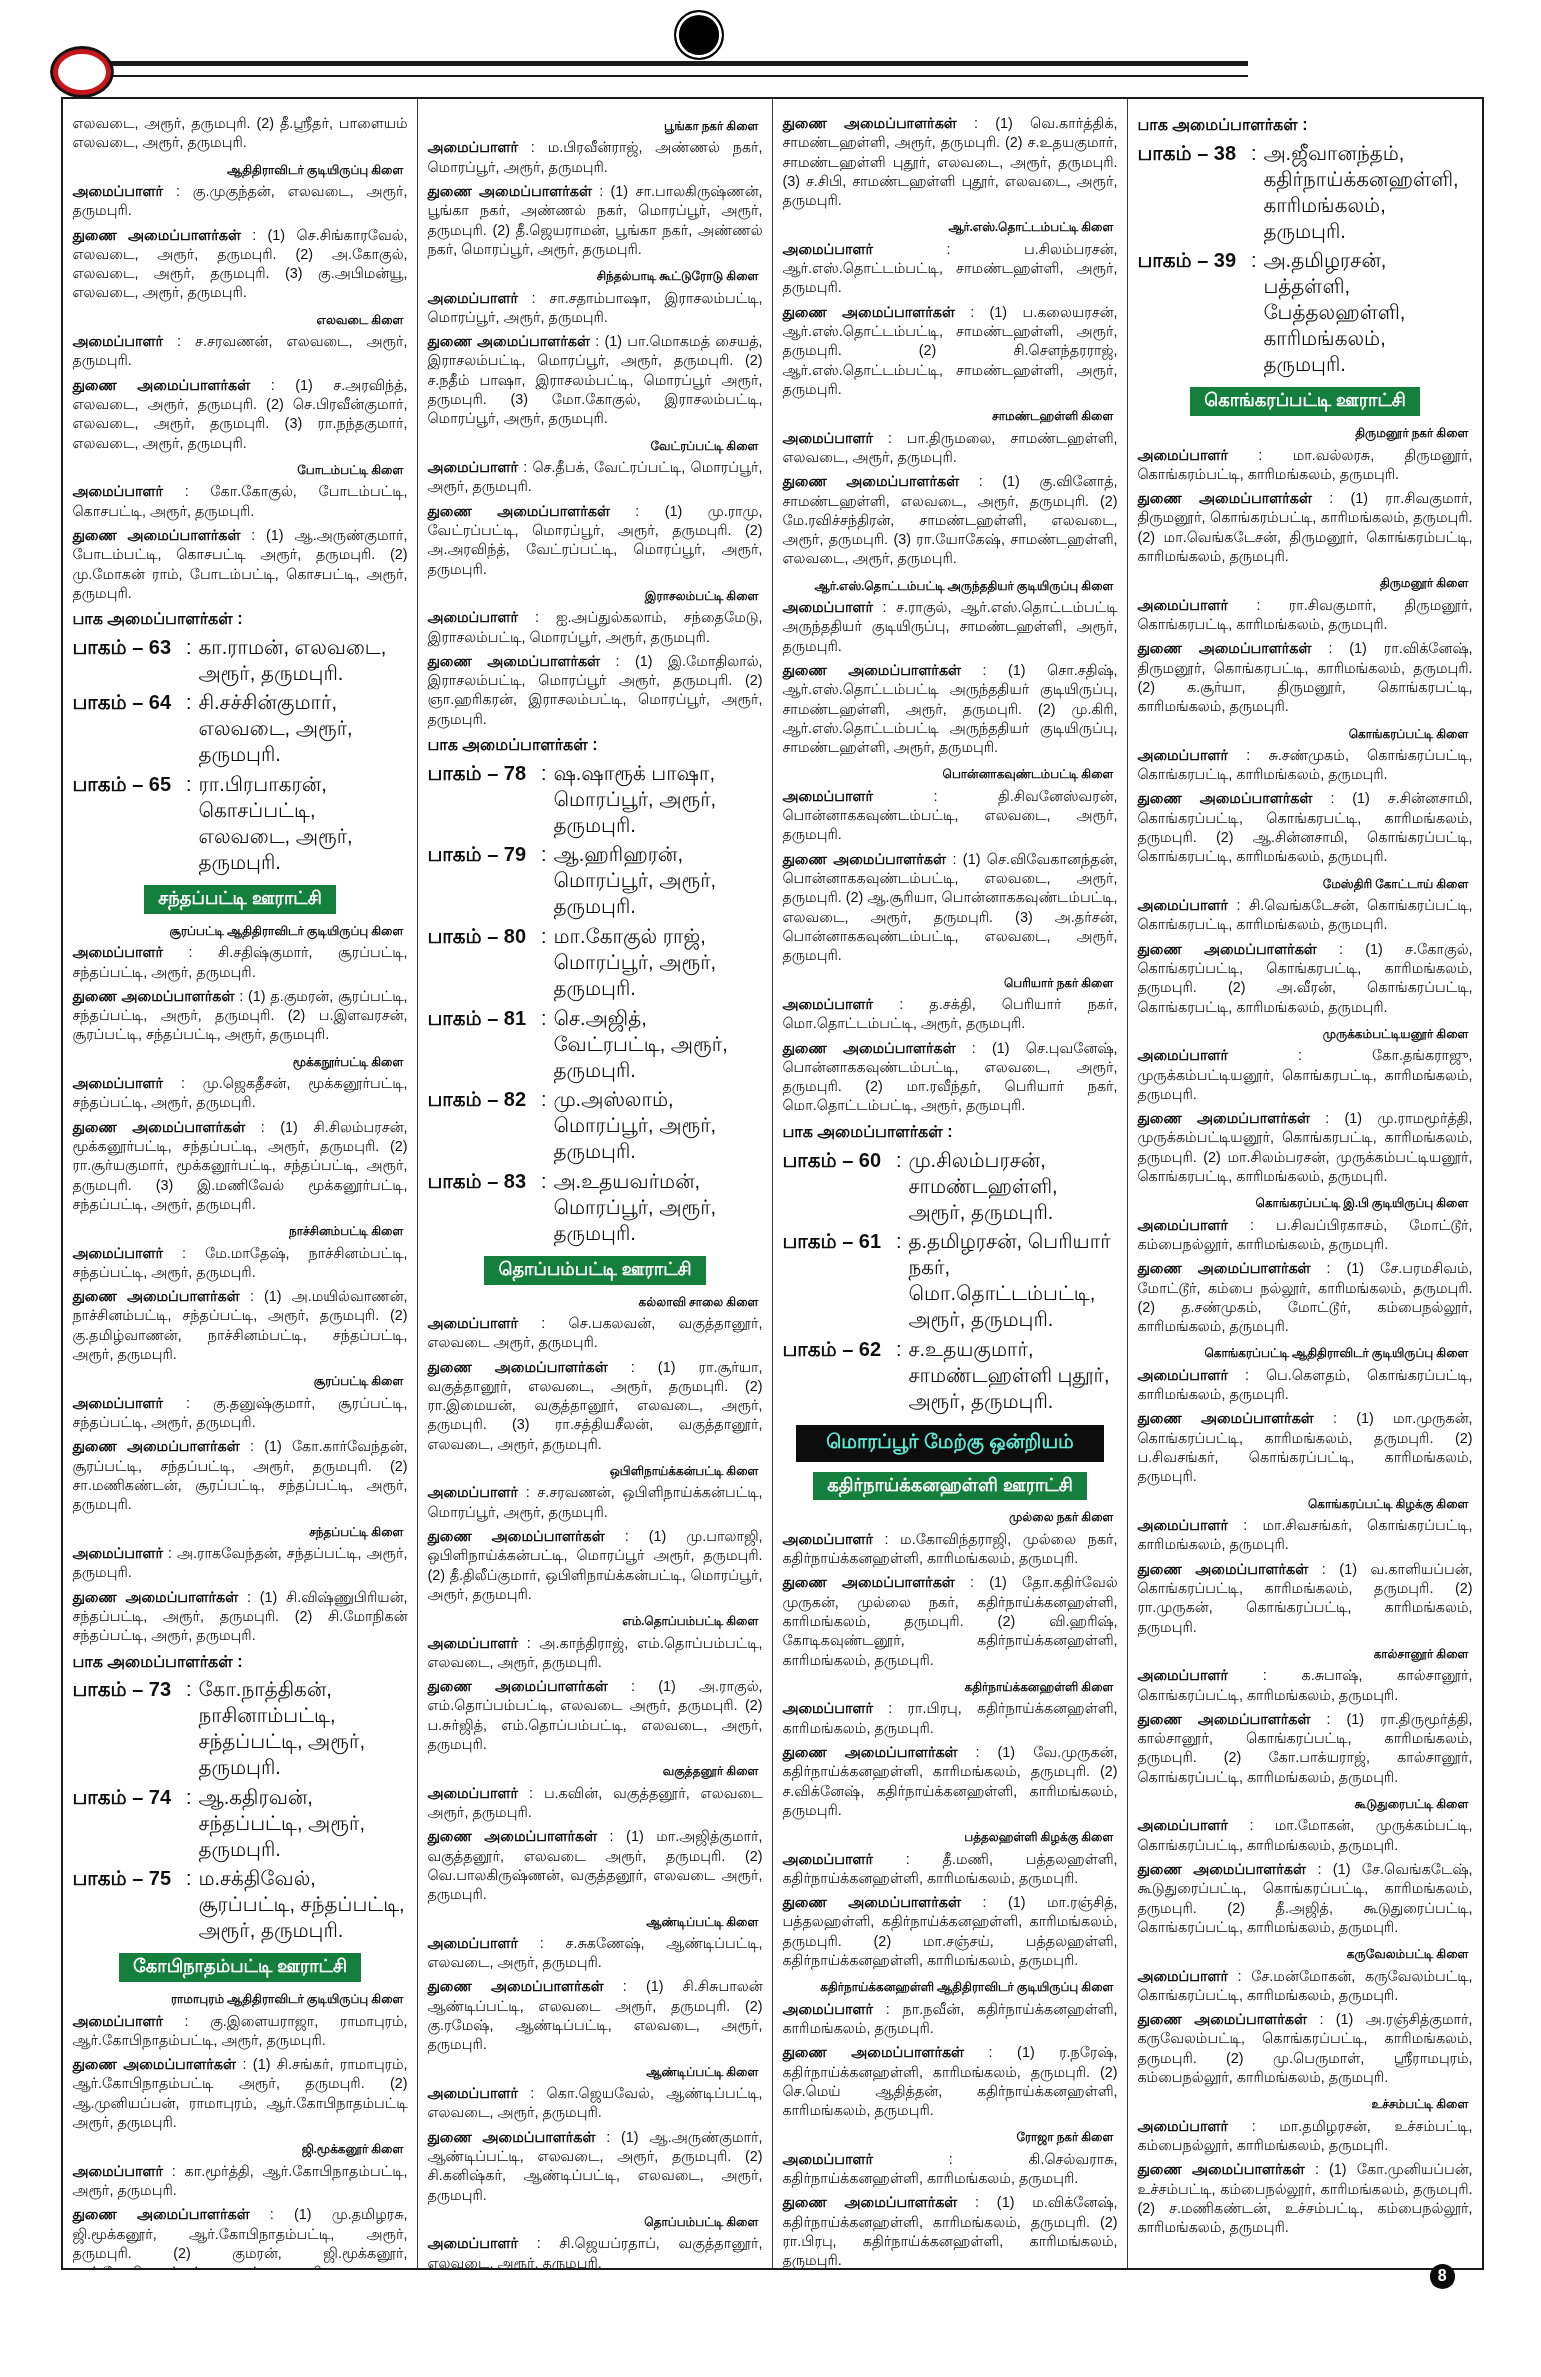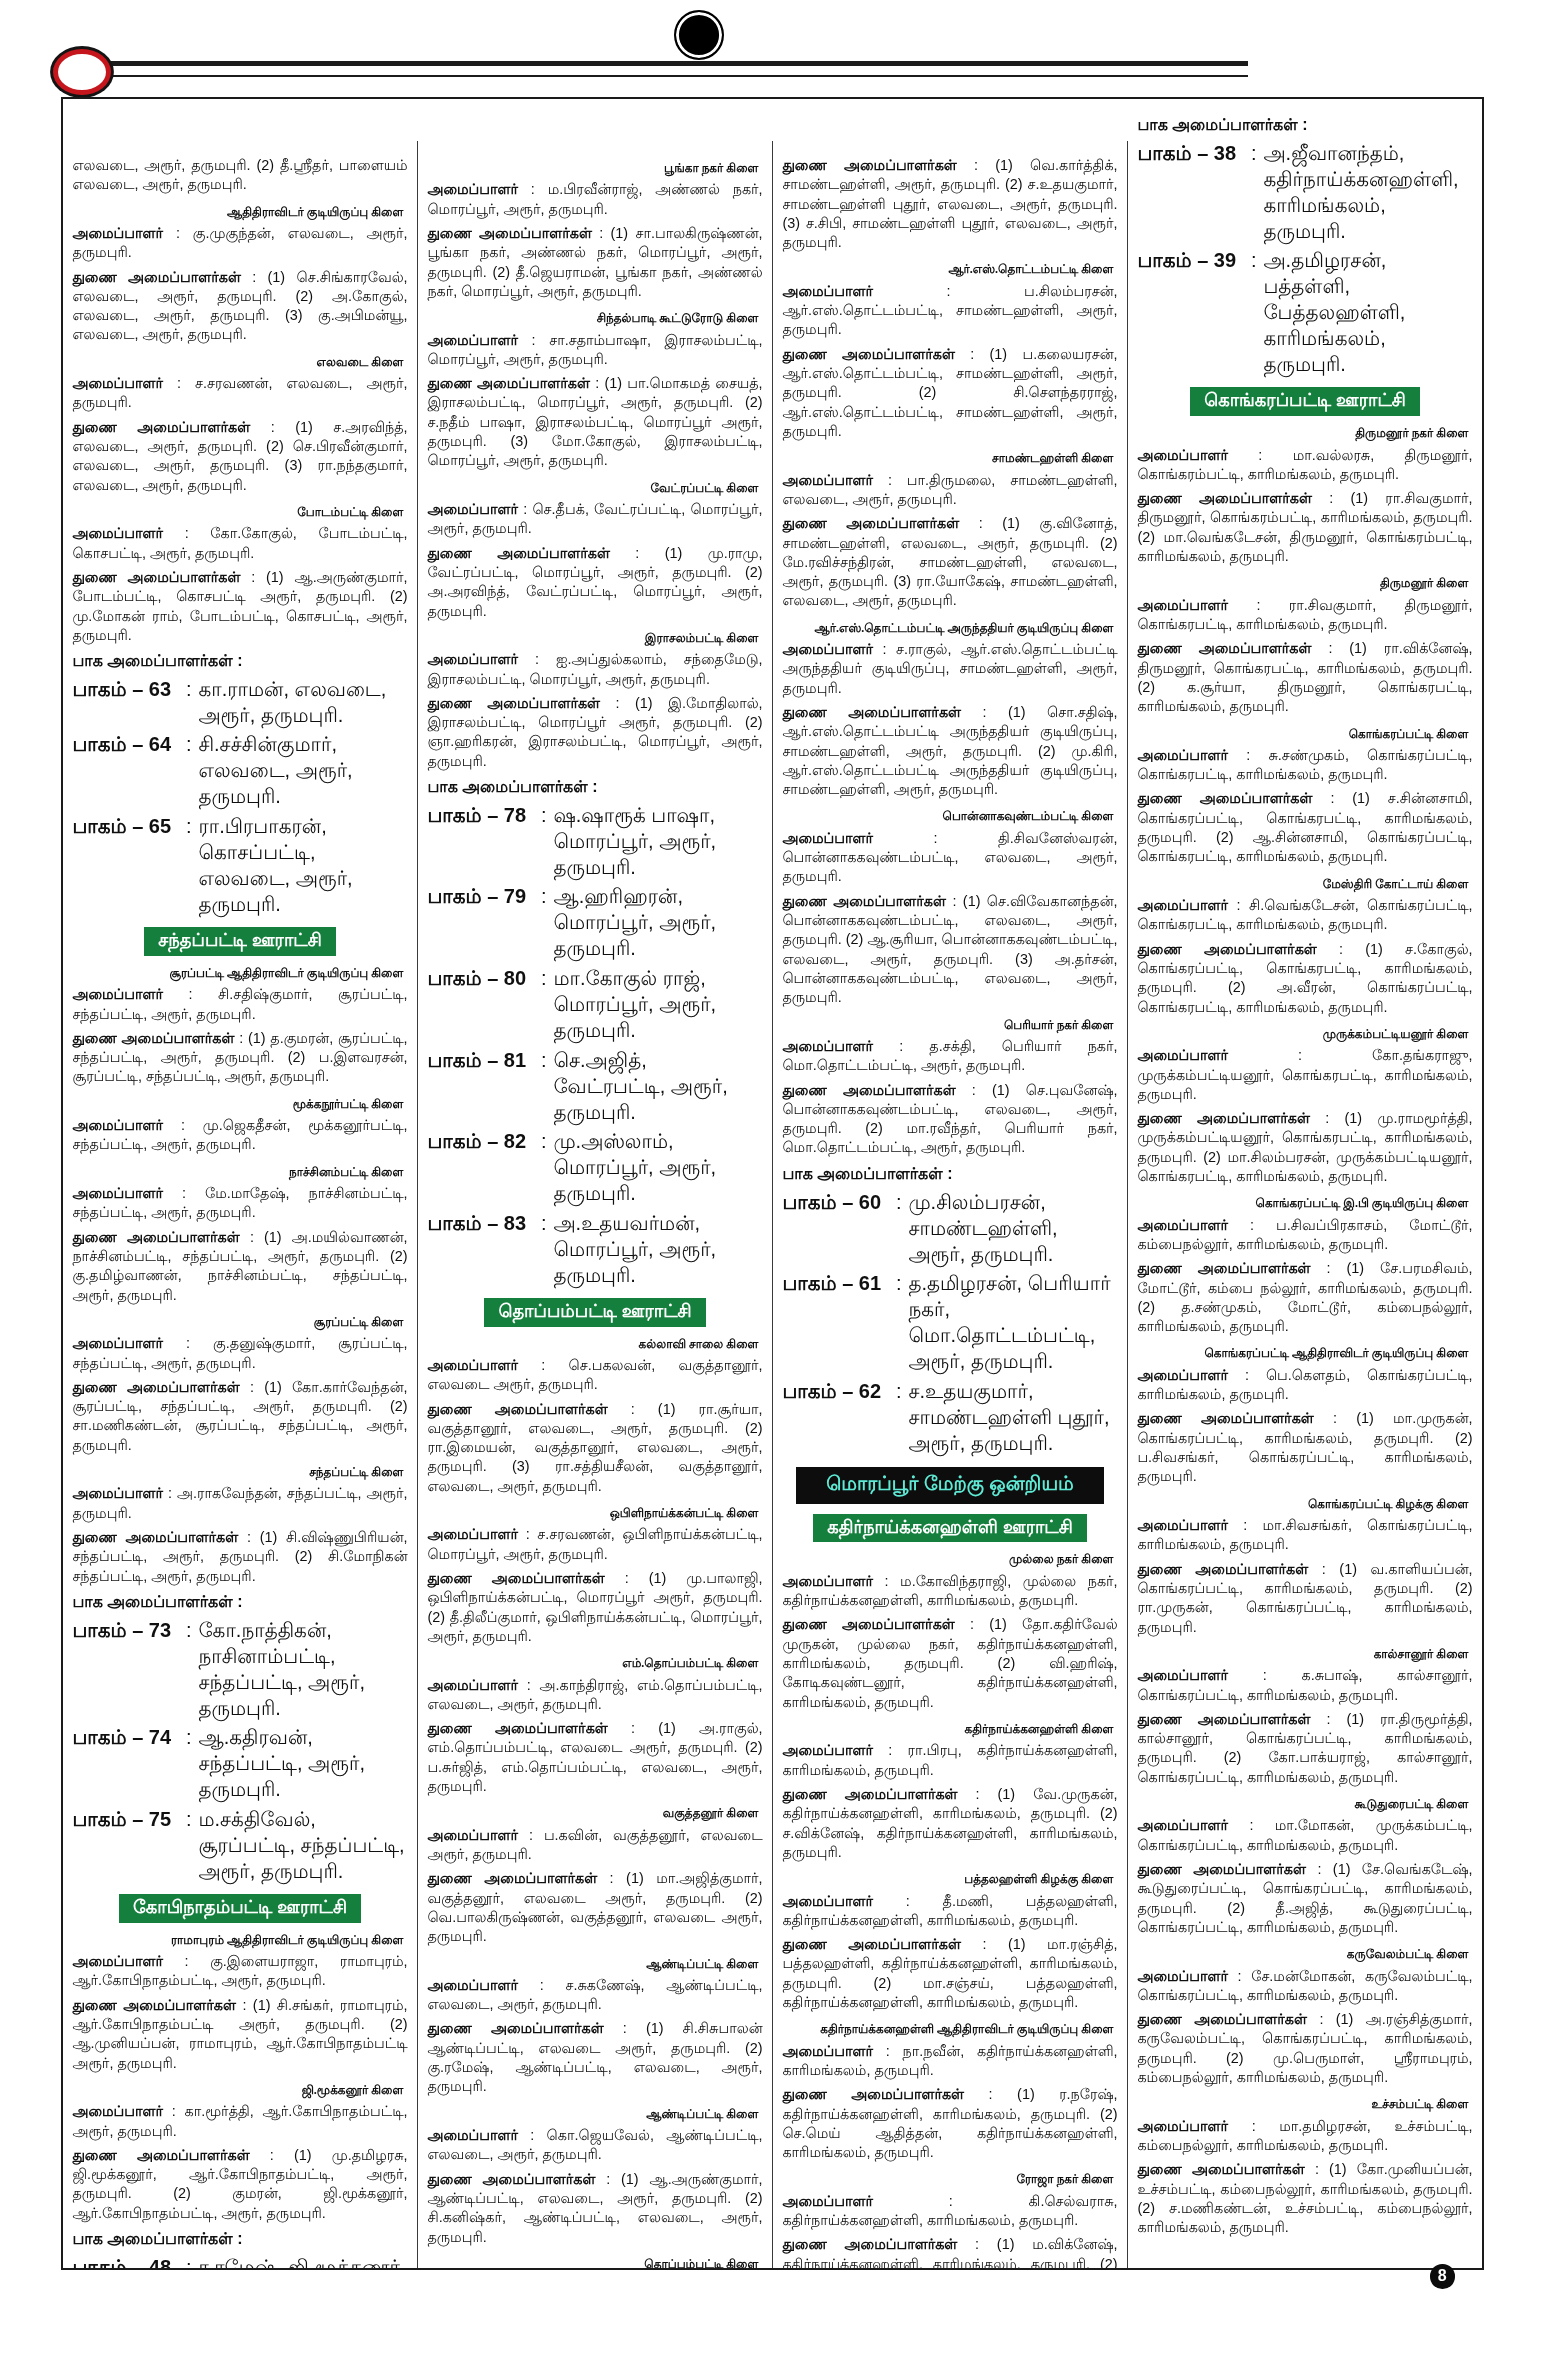--- a/index.html
+++ b/index.html
@@ -25,21 +25,21 @@
     position:absolute;left:9.4px;top:10px;width:26px;height:23px;background:#000;
     border-radius:60% 45% 55% 50%;transform:rotate(-12deg);
   }
   .frame{
     position:absolute;left:61px;top:97px;width:1423px;height:2173px;
     border:2.2px solid #1a1a1a;box-sizing:border-box;display:flex;background:#fff;
   }
   .col{
     flex:1 1 0;padding:10px 9.4px 7.2px 9.4px;overflow:hidden;box-sizing:border-box;
   }
-  .col.sep{border-right:1.4px solid #3a3a3a;margin-top:42px;}
+  .col.sep{border-right:1.4px solid #3a3a3a;}
   .blk-text,.blk-org,.blk-dep{
     font-size:14.4px;line-height:1.34;text-align:justify;margin:5px 0;
   }
   .blk-org b,.blk-dep b{font-weight:700;}
   .blk-h{
     font-size:12px;font-weight:700;text-align:right;margin:10px 4.3px 2.9px 4.3px;line-height:1.2;font-family:Liberation Serif, serif;
   }
   .blk-panchayat{
     display:block;width:fit-content;margin:10px auto 4.3px auto;background:#15803d;color:#ffffff;
     font-size:18px;font-weight:700;padding:2.9px 14.4px 4.3px 14.4px;text-align:center;line-height:1.2;
@@ -97,20 +97,21 @@
         <span class="no">பாகம் – 65</span>
         <span class="cl">:</span>
         <span class="tx">ரா.பிரபாகரன், கொசப்பட்டி, எலவடை, அரூர், தருமபுரி.</span>
       </div>
       <div class="blk-panchayat">சந்தப்பட்டி ஊராட்சி</div>
       <div class="blk-h">சூரப்பட்டி ஆதிதிராவிடர் குடியிருப்பு கிளை</div>
       <p class="blk-org"><b>அமைப்பாளர்</b> : சி.சதிஷ்குமார், சூரப்பட்டி, சந்தப்பட்டி, அரூர், தருமபுரி.</p>
       <p class="blk-dep"><b>துணை அமைப்பாளர்கள்</b> : (1) த.குமரன், சூரப்பட்டி, சந்தப்பட்டி, அரூர், தருமபுரி. (2) ப.இளவரசன், சூரப்பட்டி, சந்தப்பட்டி, அரூர், தருமபுரி.</p>
       <div class="blk-h">மூக்கநூர்பட்டி கிளை</div>
       <p class="blk-org"><b>அமைப்பாளர்</b> : மு.ஜெகதீசன், மூக்கனூர்பட்டி, சந்தப்பட்டி, அரூர், தருமபுரி.</p>
+      <p class="blk-dep"><b>துணை அமைப்பாளர்கள்</b> : (1) சி.சிலம்பரசன், மூக்கனூர்பட்டி, சந்தப்பட்டி, அரூர், தருமபுரி. (2) ரா.சூர்யகுமார், மூக்கனூர்பட்டி, சந்தப்பட்டி, அரூர், தருமபுரி. (3) இ.மணிவேல் மூக்கனூர்பட்டி, சந்தப்பட்டி, அரூர், தருமபுரி.</p>
       <div class="blk-h">நாச்சினம்பட்டி கிளை</div>
       <p class="blk-org"><b>அமைப்பாளர்</b> : மே.மாதேஷ், நாச்சினம்பட்டி, சந்தப்பட்டி, அரூர், தருமபுரி.</p>
       <p class="blk-dep"><b>துணை அமைப்பாளர்கள்</b> : (1) அ.மயில்வாணன், நாச்சினம்பட்டி, சந்தப்பட்டி, அரூர், தருமபுரி. (2) கு.தமிழ்வாணன், நாச்சினம்பட்டி, சந்தப்பட்டி, அரூர், தருமபுரி.</p>
       <div class="blk-h">சூரப்பட்டி கிளை</div>
       <p class="blk-org"><b>அமைப்பாளர்</b> : கு.தனுஷ்குமார், சூரப்பட்டி, சந்தப்பட்டி, அரூர், தருமபுரி.</p>
       <p class="blk-dep"><b>துணை அமைப்பாளர்கள்</b> : (1) கோ.கார்வேந்தன், சூரப்பட்டி, சந்தப்பட்டி, அரூர், தருமபுரி. (2) சா.மணிகண்டன், சூரப்பட்டி, சந்தப்பட்டி, அரூர், தருமபுரி.</p>
       <div class="blk-h">சந்தப்பட்டி கிளை</div>
       <p class="blk-org"><b>அமைப்பாளர்</b> : அ.ராகவேந்தன், சந்தப்பட்டி, அரூர், தருமபுரி.</p>
       <p class="blk-dep"><b>துணை அமைப்பாளர்கள்</b> : (1) சி.விஷ்ணுபிரியன், சந்தப்பட்டி, அரூர், தருமபுரி. (2) சி.மோநிகன் சந்தப்பட்டி, அரூர், தருமபுரி.</p>
       <div class="blk-parts">பாக அமைப்பாளர்கள் :</div>

